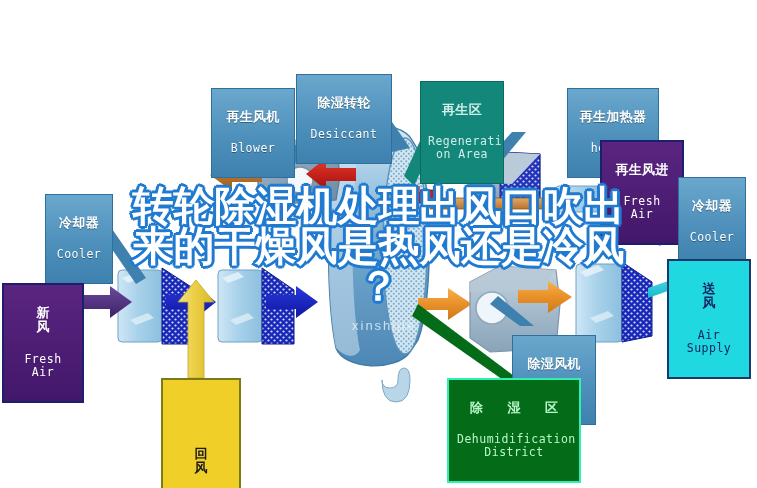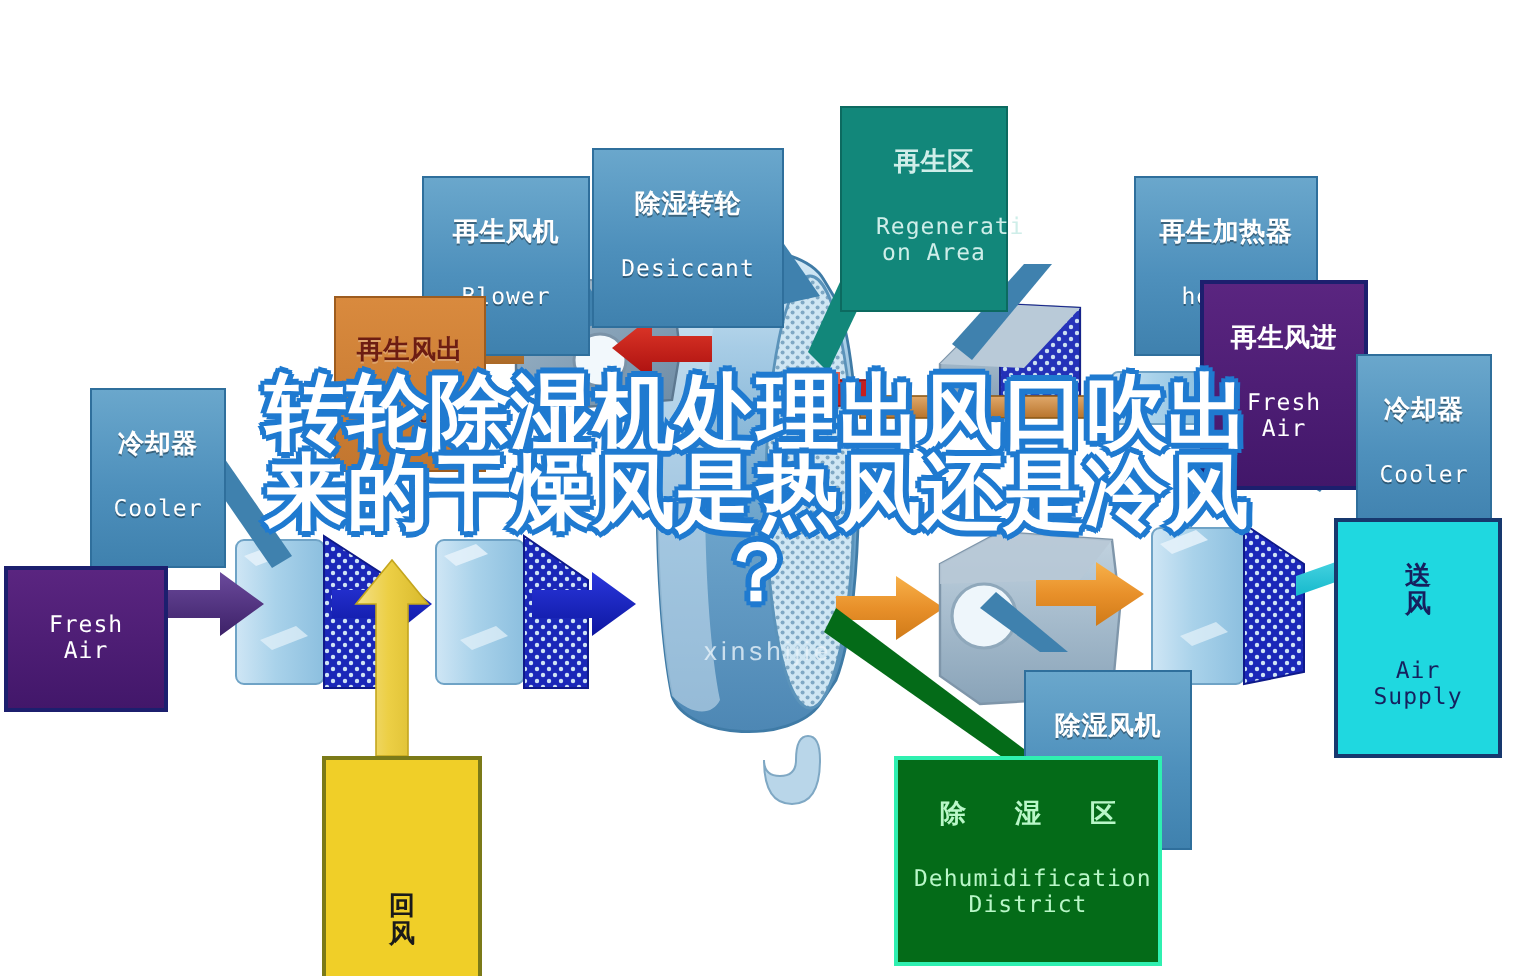--- a/index.html
+++ b/index.html
@@ -50,21 +50,22 @@
     border: 1.5px solid #2f6f9c;
     color: #ffffff;
     padding: 3px 6px 4px 6px;
     text-shadow: 0 1px 0 rgba(0,0,0,.35);
   }
   
   .lb-teal {
     background: #12877a;
     border: 1.5px solid #0c6a60;
     color: #cfeee9;
-    padding: 3px 7px 4px 17px;
+    padding: 3px 7px 4px 7px;
+    margin-top: 28px;
   }
   
   .lb-purple {
     background: linear-gradient(180deg,#5a2580 0%, #42176a 100%);
     border: 2px solid #1c1f6e;
     color: #ffffff;
     padding: 3px 8px 4px 8px;
   }
   
   .lb-orange {
@@ -360,26 +361,23 @@
   <div class="label lb-blue" style="left:678px; top:177px; width:68px;">
     <span class="cn">冷却器</span>
     <span class="en">Cooler</span>
   </div>
 
   <div class="label lb-blue" style="left:45px; top:194px; width:68px;">
     <span class="cn">冷却器</span>
     <span class="en">Cooler</span>
   </div>
 
-  <div class="label lb-orange" style="left:167px; top:148px; width:76px; z-index:40;">
-    <span class="cn">再生风出</span>
-    <span class="en">Exhaust</span>
-  </div>
 
   <div class="label lb-purple" style="left:2px; top:283px; width:82px;">
+    <span class="cn spaced">新    风</span>
     <span class="en">Fresh Air</span>
   </div>
 
   <div class="label lb-yellow" style="left:161px; top:378px; width:80px;">
     <span class="cn spaced">回    风</span>
   </div>
 
   <div class="label lb-blue" style="left:512px; top:335px; width:84px;">
     <span class="cn">除湿风机</span>
     <span class="en">Blower</span>

